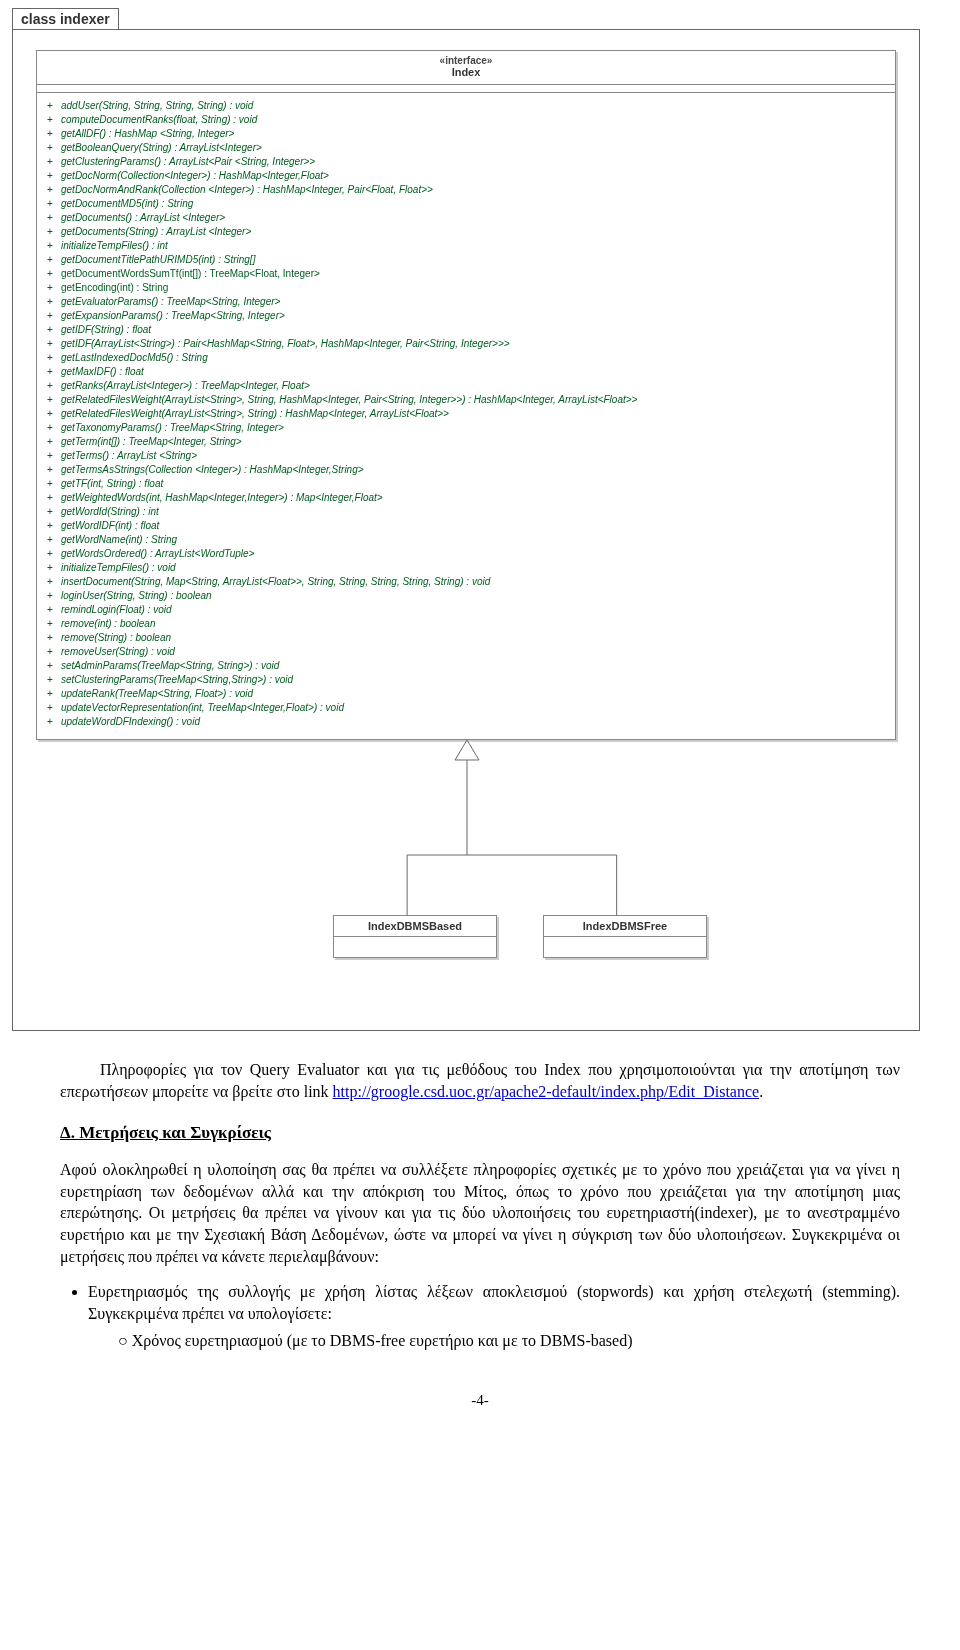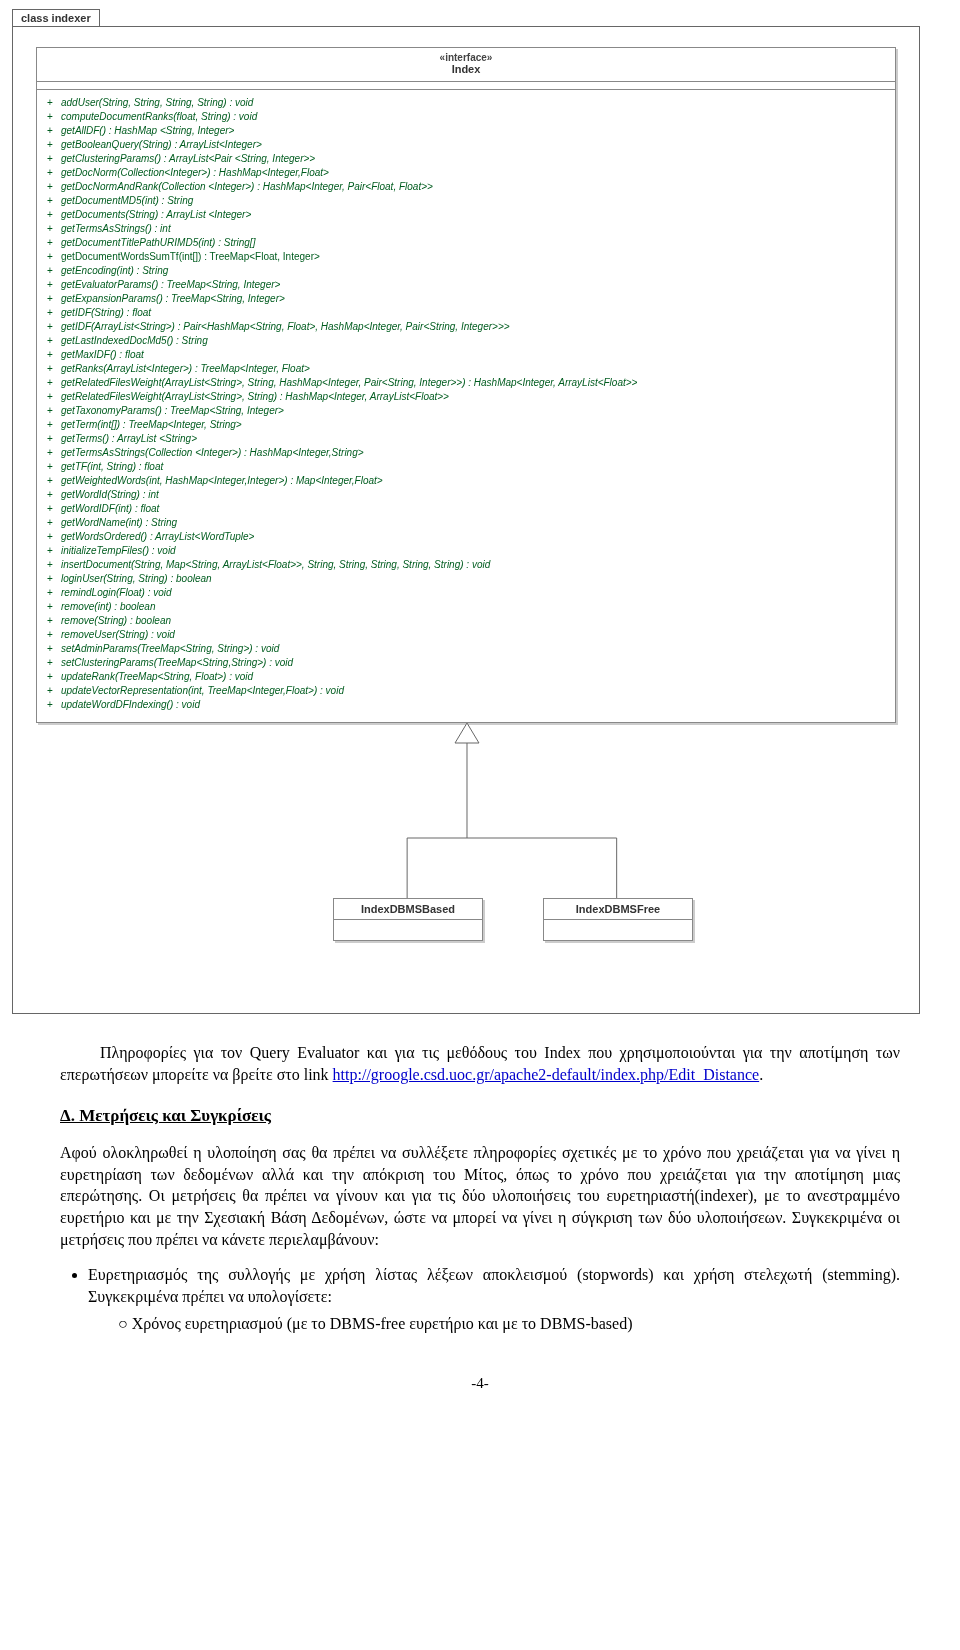--- a/index.html
+++ b/index.html
@@ -14,21 +14,21 @@
     .diagram-container {
       position: relative;
       margin: 8px 0 0 12px;
     }
     .pkg-tab {
       display: inline-block;
       border: 1px solid #666;
       border-bottom: none;
       padding: 2px 8px;
       font-family: Arial, Helvetica, sans-serif;
-      font-size: 11px;
+      font-size: 14px;
       font-weight: bold;
       color: #333;
       background: #fff;
     }
     .pkg-box {
       border: 1px solid #666;
       width: 908px;
       padding: 20px 0 30px 0;
       position: relative;
       background: #fff;
@@ -77,21 +77,21 @@
       width: 14px;
       color: #005c1f;
     }
     .sub-boxes-wrap {
       position: relative;
       height: 260px;
     }
     .sub-box {
       position: absolute;
       top: 175px;
-      width: 150px;
+      width: 164px;
       border: 1px solid #888;
       box-shadow: 2px 2px 0 #ccc;
       background: #fff;
       font-family: Arial, Helvetica, sans-serif;
       text-align: center;
     }
     .sub-box-header {
       font-size: 11px;
       font-weight: bold;
       color: #333;
@@ -163,25 +163,26 @@
       <div class="ops-compartment" id="ops">
 
       <div class="op-row"><span class="vis">+</span><span style="font-style: italic;">addUser(String, String, String, String) : void</span></div>
           <div class="op-row"><span class="vis">+</span><span style="font-style: italic;">computeDocumentRanks(float, String) : void</span></div>
           <div class="op-row"><span class="vis">+</span><span style="font-style: italic;">getAllDF() : HashMap &lt;String, Integer&gt;</span></div>
           <div class="op-row"><span class="vis">+</span><span style="font-style: italic;">getBooleanQuery(String) : ArrayList&lt;Integer&gt;</span></div>
           <div class="op-row"><span class="vis">+</span><span style="font-style: italic;">getClusteringParams() : ArrayList&lt;Pair &lt;String, Integer&gt;&gt;</span></div>
           <div class="op-row"><span class="vis">+</span><span style="font-style: italic;">getDocNorm(Collection&lt;Integer&gt;) : HashMap&lt;Integer,Float&gt;</span></div>
           <div class="op-row"><span class="vis">+</span><span style="font-style: italic;">getDocNormAndRank(Collection &lt;Integer&gt;) : HashMap&lt;Integer, Pair&lt;Float, Float&gt;&gt;</span></div>
           <div class="op-row"><span class="vis">+</span><span style="font-style: italic;">getDocumentMD5(int) : String</span></div>
+          <div class="op-row"><span class="vis">+</span><span style="font-style: italic;">getDocuments() : ArrayList &lt;Integer&gt;</span></div>
           <div class="op-row"><span class="vis">+</span><span style="font-style: italic;">getDocuments(String) : ArrayList &lt;Integer&gt;</span></div>
-          <div class="op-row"><span class="vis">+</span><span style="font-style: italic;">getTermsAsStrings() : int</span></div>
+          <div class="op-row"><span class="vis">+</span><span style="font-style: italic;">initializeTempFiles() : int</span></div>
           <div class="op-row"><span class="vis">+</span><span style="font-style: italic;">getDocumentTitlePathURIMD5(int) : String[]</span></div>
           <div class="op-row"><span class="vis">+</span><span style="">getDocumentWordsSumTf(int[]) : TreeMap&lt;Float, Integer&gt;</span></div>
-          <div class="op-row"><span class="vis">+</span><span style="font-style: italic;">getEncoding(int) : String</span></div>
+          <div class="op-row"><span class="vis">+</span><span style="">getEncoding(int) : String</span></div>
           <div class="op-row"><span class="vis">+</span><span style="font-style: italic;">getEvaluatorParams() : TreeMap&lt;String, Integer&gt;</span></div>
           <div class="op-row"><span class="vis">+</span><span style="font-style: italic;">getExpansionParams() : TreeMap&lt;String, Integer&gt;</span></div>
           <div class="op-row"><span class="vis">+</span><span style="font-style: italic;">getIDF(String) : float</span></div>
           <div class="op-row"><span class="vis">+</span><span style="font-style: italic;">getIDF(ArrayList&lt;String&gt;) : Pair&lt;HashMap&lt;String, Float&gt;, HashMap&lt;Integer, Pair&lt;String, Integer&gt;&gt;&gt;</span></div>
           <div class="op-row"><span class="vis">+</span><span style="font-style: italic;">getLastIndexedDocMd5() : String</span></div>
           <div class="op-row"><span class="vis">+</span><span style="font-style: italic;">getMaxIDF() : float</span></div>
           <div class="op-row"><span class="vis">+</span><span style="font-style: italic;">getRanks(ArrayList&lt;Integer&gt;) : TreeMap&lt;Integer, Float&gt;</span></div>
           <div class="op-row"><span class="vis">+</span><span style="font-style: italic;">getRelatedFilesWeight(ArrayList&lt;String&gt;, String, HashMap&lt;Integer, Pair&lt;String, Integer&gt;&gt;) : HashMap&lt;Integer, ArrayList&lt;Float&gt;&gt;</span></div>
           <div class="op-row"><span class="vis">+</span><span style="font-style: italic;">getRelatedFilesWeight(ArrayList&lt;String&gt;, String) : HashMap&lt;Integer, ArrayList&lt;Float&gt;&gt;</span></div>
           <div class="op-row"><span class="vis">+</span><span style="font-style: italic;">getTaxonomyParams() : TreeMap&lt;String, Integer&gt;</span></div>

